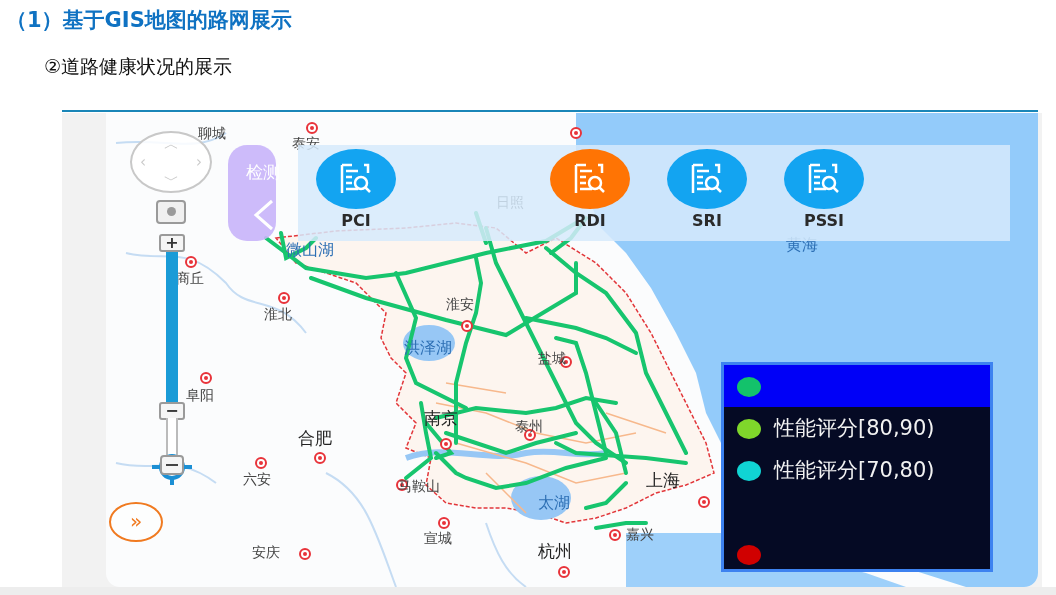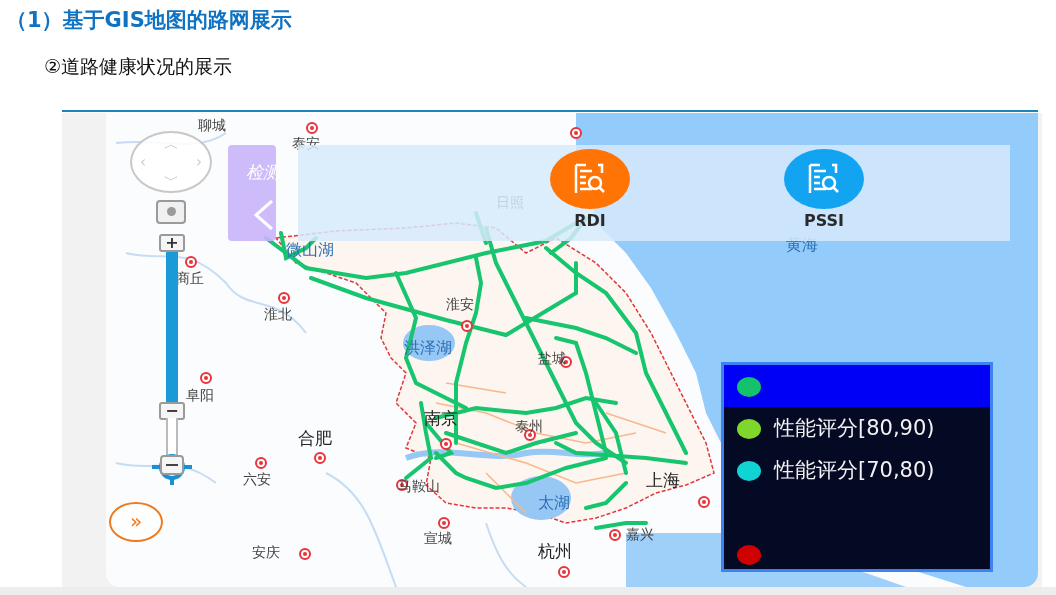--- a/index.html
+++ b/index.html
@@ -26,21 +26,21 @@
   .pan-control { position: absolute; left: 130px; top: 131px; width: 82px; height: 62px; border-radius: 50%; border: 2px solid #c8c8c8; background: rgba(255,255,255,0.85); }
   .pan-arrow { position: absolute; color: #c9c9c9; font-size: 15px; line-height: 1; }
   .zoom-home { position: absolute; left: 156px; top: 200px; width: 30px; height: 24px; border: 2px solid #9a9a9a; border-radius: 4px; background: #f0f0f0; }
   .zoom-home::after { content: ""; position: absolute; left: 9px; top: 5px; width: 9px; height: 9px; border-radius: 50%; background: #9a9a9a; }
   .zoom-btn { position: absolute; width: 26px; height: 18px; border: 2px solid #9a9a9a; border-radius: 3px; background: #f5f5f5; color: #333; font-size: 16px; font-weight: bold; line-height: 14px; text-align: center; }
   .zoom-track { position: absolute; left: 166px; top: 252px; width: 12px; height: 150px; background: #1a9bd7; }
   .zoom-track-empty { position: absolute; left: 166px; top: 418px; width: 12px; height: 44px; border: 2px solid #bbb; border-top: none; background: #fff; }
   .locate { position: absolute; left: 148px; top: 450px; width: 48px; height: 36px; }
   .expand-btn { position: absolute; left: 109px; top: 502px; width: 54px; height: 40px; border: 2px solid #f07a20; border-radius: 50%; color: #f07a20; font-size: 20px; text-align: center; line-height: 34px; background: rgba(255,255,255,0.6); }
 
-  .detect-tab { position: absolute; left: 228px; top: 145px; width: 48px; height: 96px; background: rgba(200,180,250,0.9); border-radius: 4px; font-style: italic; }
+  .detect-tab { position: absolute; left: 228px; top: 145px; width: 48px; height: 96px; background: rgba(200,180,250,0.9); border-radius: 19px; }
   .detect-tab .label { position: absolute; left: 0; top: 16px; width: 70px; text-align: center; color: #fff; font-size: 17px; }
   .detect-tab .chev { position: absolute; left: 20px; top: 52px; width: 30px; height: 36px; }
 
   .toolbar { position: absolute; left: 298px; top: 145px; width: 712px; height: 96px; background: rgba(214,234,252,0.85); }
   .tool { position: absolute; top: 4px; width: 80px; height: 84px; }
   .tool .circle { position: absolute; left: 0; top: 0; width: 80px; height: 60px; border-radius: 50%; background: #13a4f1; }
   .tool.active .circle { background: #ff7404; }
   .tool .circle svg { position: absolute; left: 22px; top: 12px; }
   .tool .tlabel { position: absolute; left: 0; top: 62px; width: 80px; text-align: center; font-weight: bold; font-size: 16px; color: #2a2a2a; }
 
@@ -109,21 +109,21 @@
   <div class="city-dot" style="left:208px;top:339px"></div>
   <div class="city-dot" style="left:334px;top:325px"></div>
   <div class="city-dot" style="left:418px;top:316px"></div>
   <div class="city-dot" style="left:332px;top:404px"></div>
   <div class="city-dot" style="left:290px;top:366px"></div>
   <div class="city-dot" style="left:592px;top:383px"></div>
   <div class="city-dot" style="left:503px;top:416px"></div>
   <div class="city-dot" style="left:452px;top:453px"></div>
   <div class="city-dot" style="left:193px;top:435px"></div>
 
-  <div class="map-label small" style="left:92px;top:4px">聊城</div>
+  <div class="map-label small" style="left:92px;top:12px">聊城</div>
   <div class="map-label small" style="left:186px;top:22px">泰安</div>
   <div class="map-label small" style="left:52px;top:95px">亳</div>
   <div class="map-label small" style="left:390px;top:81px">日照</div>
   <div class="map-label water" style="left:180px;top:127px">微山湖</div>
   <div class="map-label water" style="left:680px;top:122px">黄海</div>
   <div class="map-label small" style="left:70px;top:157px">商丘</div>
   <div class="map-label small" style="left:158px;top:193px">淮北</div>
   <div class="map-label small" style="left:340px;top:183px">淮安</div>
   <div class="map-label water" style="left:298px;top:225px">洪泽湖</div>
   <div class="map-label small" style="left:432px;top:237px">盐城</div>
@@ -163,29 +163,49 @@
 <div class="expand-btn">»</div>
 
 <div class="detect-tab">
   <div class="label">检测</div>
   <svg class="chev" viewBox="0 0 30 36">
     <polyline points="24,4 8,18 24,32" fill="none" stroke="#ffffff" stroke-width="3"></polyline>
   </svg>
 </div>
 
 <div class="toolbar">
+  <div class="tool" style="left:18px">
+    <div class="circle">
+        <svg width="36" height="36" viewBox="0 0 36 36">
+          <path d="M4 4 V32 M4 4 H14 M8 10 H20 M8 16 H14 M8 22 H14 M8 28 H20 M26 4 H30 V12" stroke="#fff" stroke-width="2.5" fill="none"></path>
+          <circle cx="23" cy="22" r="6" stroke="#fff" stroke-width="2.5" fill="none"></circle>
+          <line x1="27" y1="26" x2="32" y2="31" stroke="#fff" stroke-width="2.5"></line>
+        </svg>
+      </div>
+    <div class="tlabel">PCI</div>
+  </div>
   <div class="tool active" style="left:252px">
     <div class="circle">
         <svg width="36" height="36" viewBox="0 0 36 36">
           <path d="M4 4 V32 M4 4 H14 M8 10 H20 M8 16 H14 M8 22 H14 M8 28 H20 M26 4 H30 V12" stroke="#fff" stroke-width="2.5" fill="none"></path>
           <circle cx="23" cy="22" r="6" stroke="#fff" stroke-width="2.5" fill="none"></circle>
           <line x1="27" y1="26" x2="32" y2="31" stroke="#fff" stroke-width="2.5"></line>
         </svg>
       </div>
     <div class="tlabel">RDI</div>
+  </div>
+  <div class="tool" style="left:369px">
+    <div class="circle">
+        <svg width="36" height="36" viewBox="0 0 36 36">
+          <path d="M4 4 V32 M4 4 H14 M8 10 H20 M8 16 H14 M8 22 H14 M8 28 H20 M26 4 H30 V12" stroke="#fff" stroke-width="2.5" fill="none"></path>
+          <circle cx="23" cy="22" r="6" stroke="#fff" stroke-width="2.5" fill="none"></circle>
+          <line x1="27" y1="26" x2="32" y2="31" stroke="#fff" stroke-width="2.5"></line>
+        </svg>
+      </div>
+    <div class="tlabel">SRI</div>
   </div>
   <div class="tool" style="left:486px">
     <div class="circle">
         <svg width="36" height="36" viewBox="0 0 36 36">
           <path d="M4 4 V32 M4 4 H14 M8 10 H20 M8 16 H14 M8 22 H14 M8 28 H20 M26 4 H30 V12" stroke="#fff" stroke-width="2.5" fill="none"></path>
           <circle cx="23" cy="22" r="6" stroke="#fff" stroke-width="2.5" fill="none"></circle>
           <line x1="27" y1="26" x2="32" y2="31" stroke="#fff" stroke-width="2.5"></line>
         </svg>
       </div>
     <div class="tlabel">PSSI</div>

